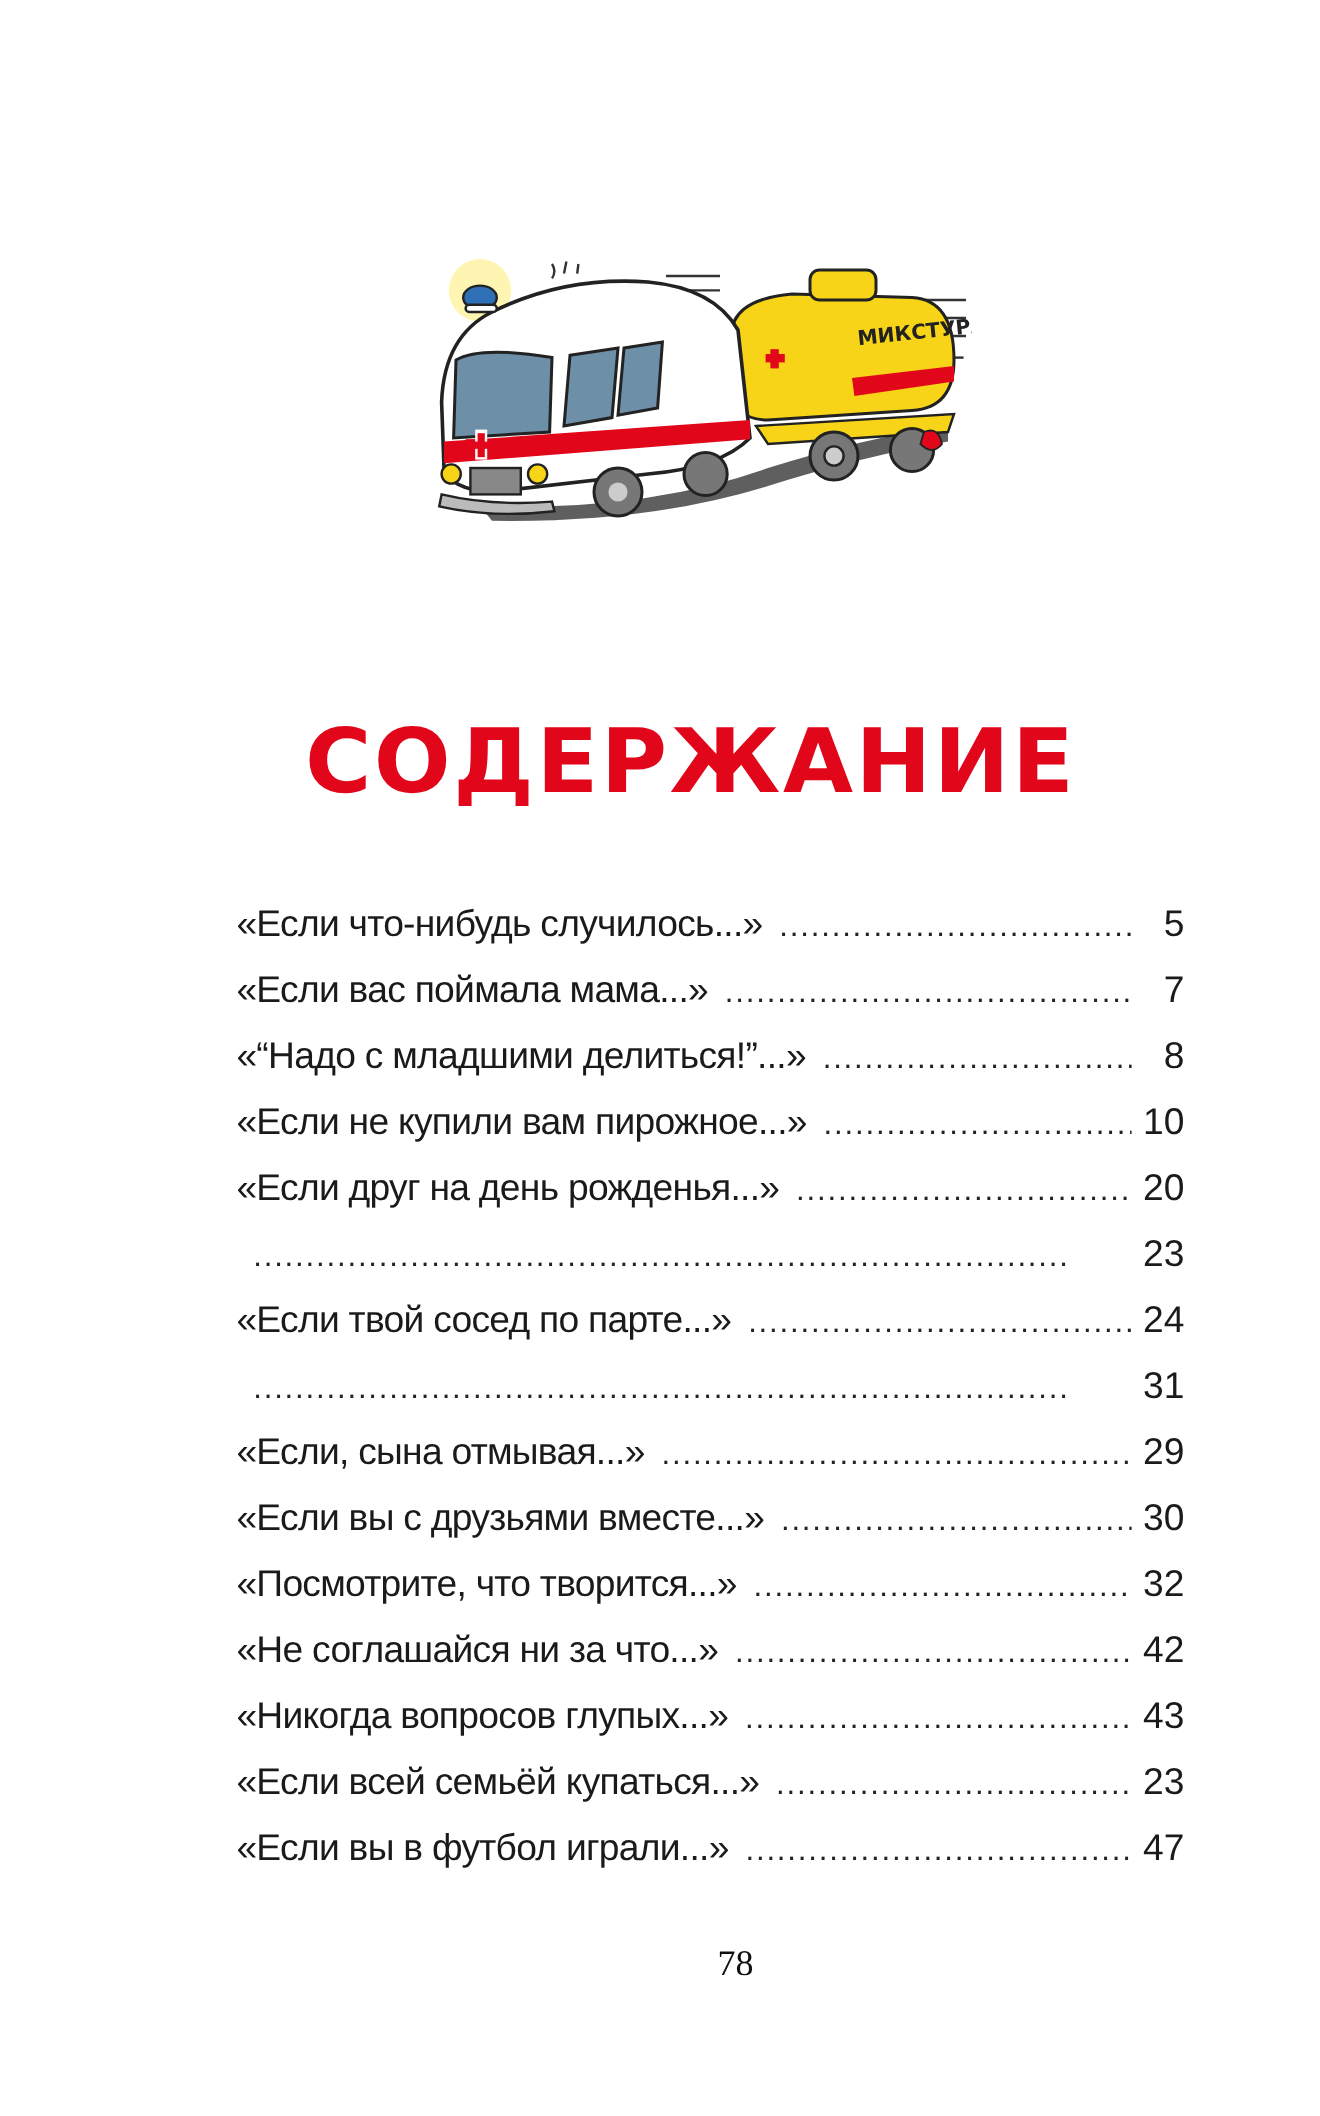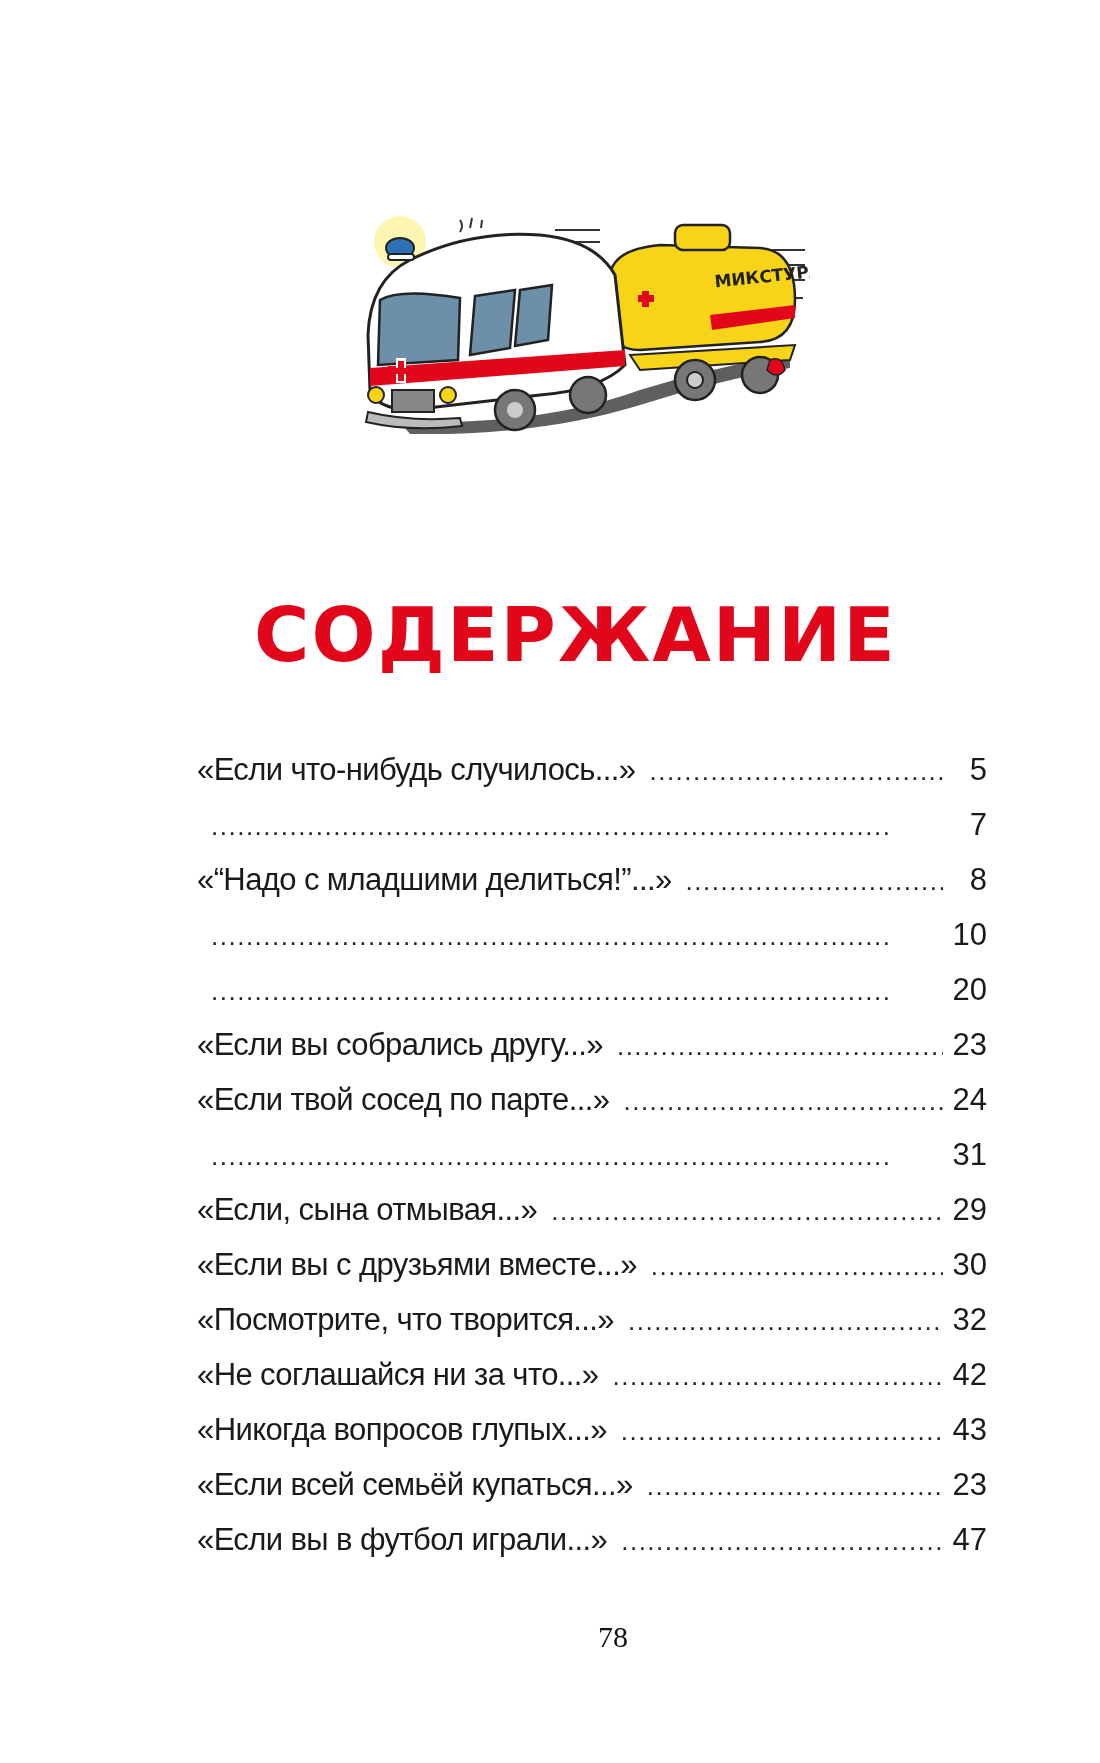--- a/index.html
+++ b/index.html
@@ -91,38 +91,40 @@
 
 <div class="title">СОДЕРЖАНИЕ</div>
 
 <div class="toc">
   <div class="toc-row">
       <span class="t">«Если что-нибудь случилось...»</span>
       <span class="dots">..............................................................................</span>
       <span class="p">5</span>
     </div>
   <div class="toc-row">
+      <span class="t">«Если вас поймала мама...»</span>
       <span class="dots">..............................................................................</span>
       <span class="p">7</span>
     </div>
   <div class="toc-row">
       <span class="t">«“Надо с младшими делиться!”...»</span>
       <span class="dots">..............................................................................</span>
       <span class="p">8</span>
     </div>
   <div class="toc-row">
+      <span class="t">«Если не купили вам пирожное...»</span>
       <span class="dots">..............................................................................</span>
       <span class="p">10</span>
     </div>
   <div class="toc-row">
+      <span class="t">«Если друг на день рожденья...»</span>
       <span class="dots">..............................................................................</span>
       <span class="p">20</span>
     </div>
   <div class="toc-row">
-      <span class="t">«Если вы собрались другу...»</span>
       <span class="dots">..............................................................................</span>
       <span class="p">23</span>
     </div>
   <div class="toc-row">
       <span class="t">«Если твой сосед по парте...»</span>
       <span class="dots">..............................................................................</span>
       <span class="p">24</span>
     </div>
   <div class="toc-row">
       <span class="dots">..............................................................................</span>

